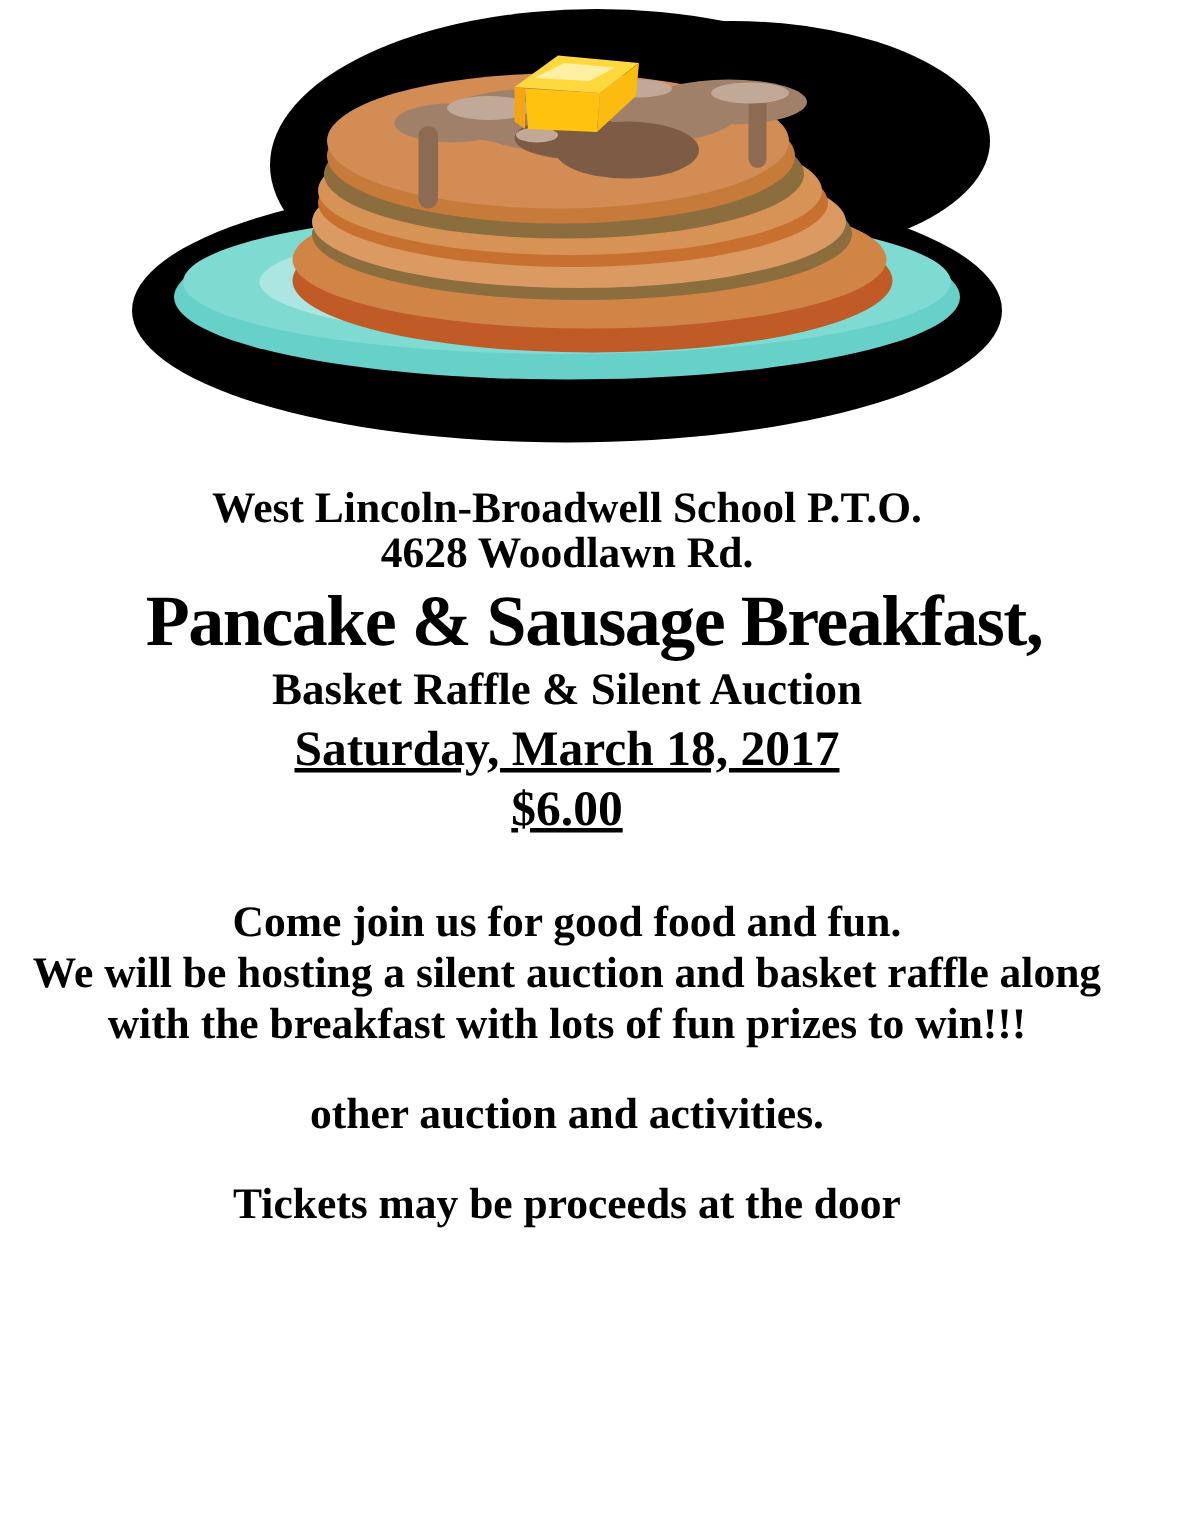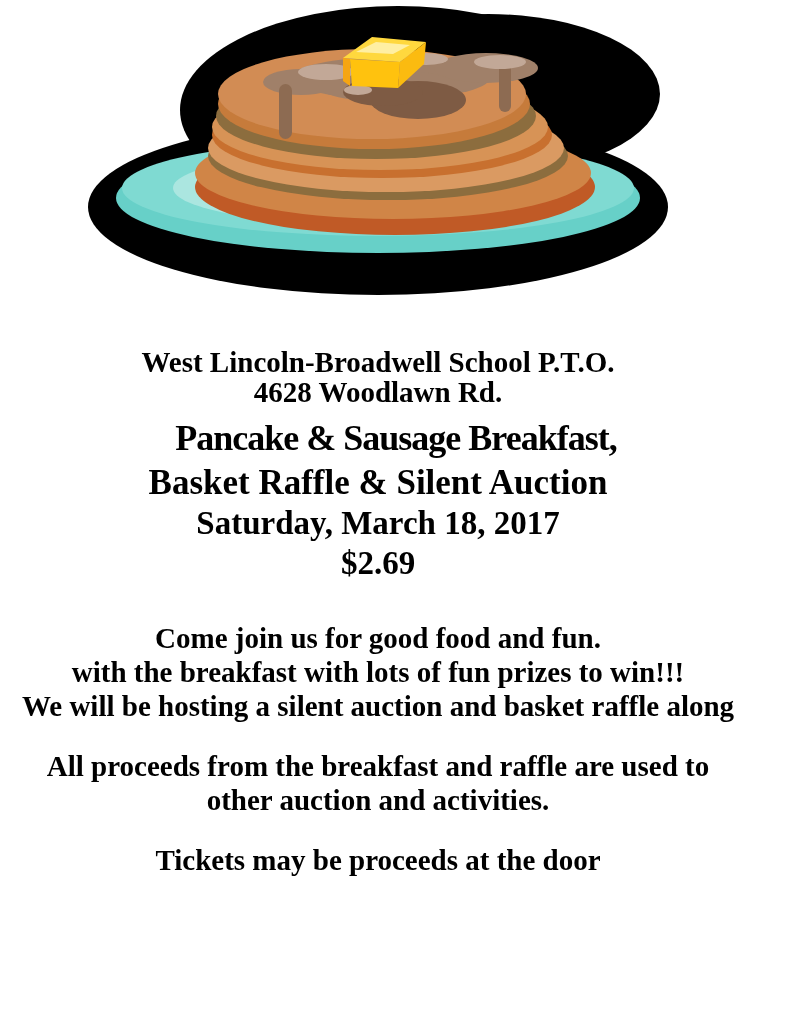--- a/index.html
+++ b/index.html
@@ -20,40 +20,41 @@
     margin: 0;
     text-align: center;
   }
   .art {
     width: 580px;
     height: 302px;
     margin: 2px auto 0 auto;
     display: block;
   }
   .org-block {
-    margin-top: 43px;
+    margin-top: 20px;
   }
   .org-line {
     font-size: 29px;
     line-height: 30px;
   }
   .title {
     margin-top: 6px;
-    font-size: 36px;
+    font-size: 48px;
     line-height: 50px;
     letter-spacing: -1px;
     padding-left: 36px;
   }
   .subtitle {
-    font-size: 35px;
+    font-size: 30px;
     line-height: 40px;
   }
   .detail-line {
     font-size: 33px;
     line-height: 40px;
+    text-decoration: underline;
   }
   .para {
     margin-top: 26px;
   }
   .para.first {
     margin-top: 38px;
   }
   .body-line {
     font-size: 29px;
     line-height: 34px;
@@ -117,31 +118,30 @@
   <div class="org-block">
     <div class="org-line">West Lincoln-Broadwell School P.T.O.</div>
     <div class="org-line">4628 Woodlawn Rd.</div>
   </div>
 
   <div class="title">Pancake &amp; Sausage Breakfast,</div>
   <div class="subtitle">Basket Raffle &amp; Silent Auction</div>
 
   <div>
     <div class="detail-line">Saturday, March 18, 2017</div>
-    <div class="detail-line">$2.69</div>
+    <div class="detail-line">$6.00</div>
   </div>
 
   <div class="para first">
     <div class="body-line">Come join us for good food and fun.</div>
+    <div class="body-line">We will be hosting a silent auction and basket raffle along</div>
     <div class="body-line">with the breakfast with lots of fun prizes to win!!!</div>
-    <div class="body-line">We will be hosting a silent auction and basket raffle along</div>
   </div>
 
   <div class="para">
-    <div class="body-line">All proceeds from the breakfast and raffle are used to</div>
     <div class="body-line">other auction and activities.</div>
   </div>
 
   <div class="para">
     <div class="body-line">Tickets may be proceeds at the door</div>
   </div>
 
 </div>
 
 </body></html>

